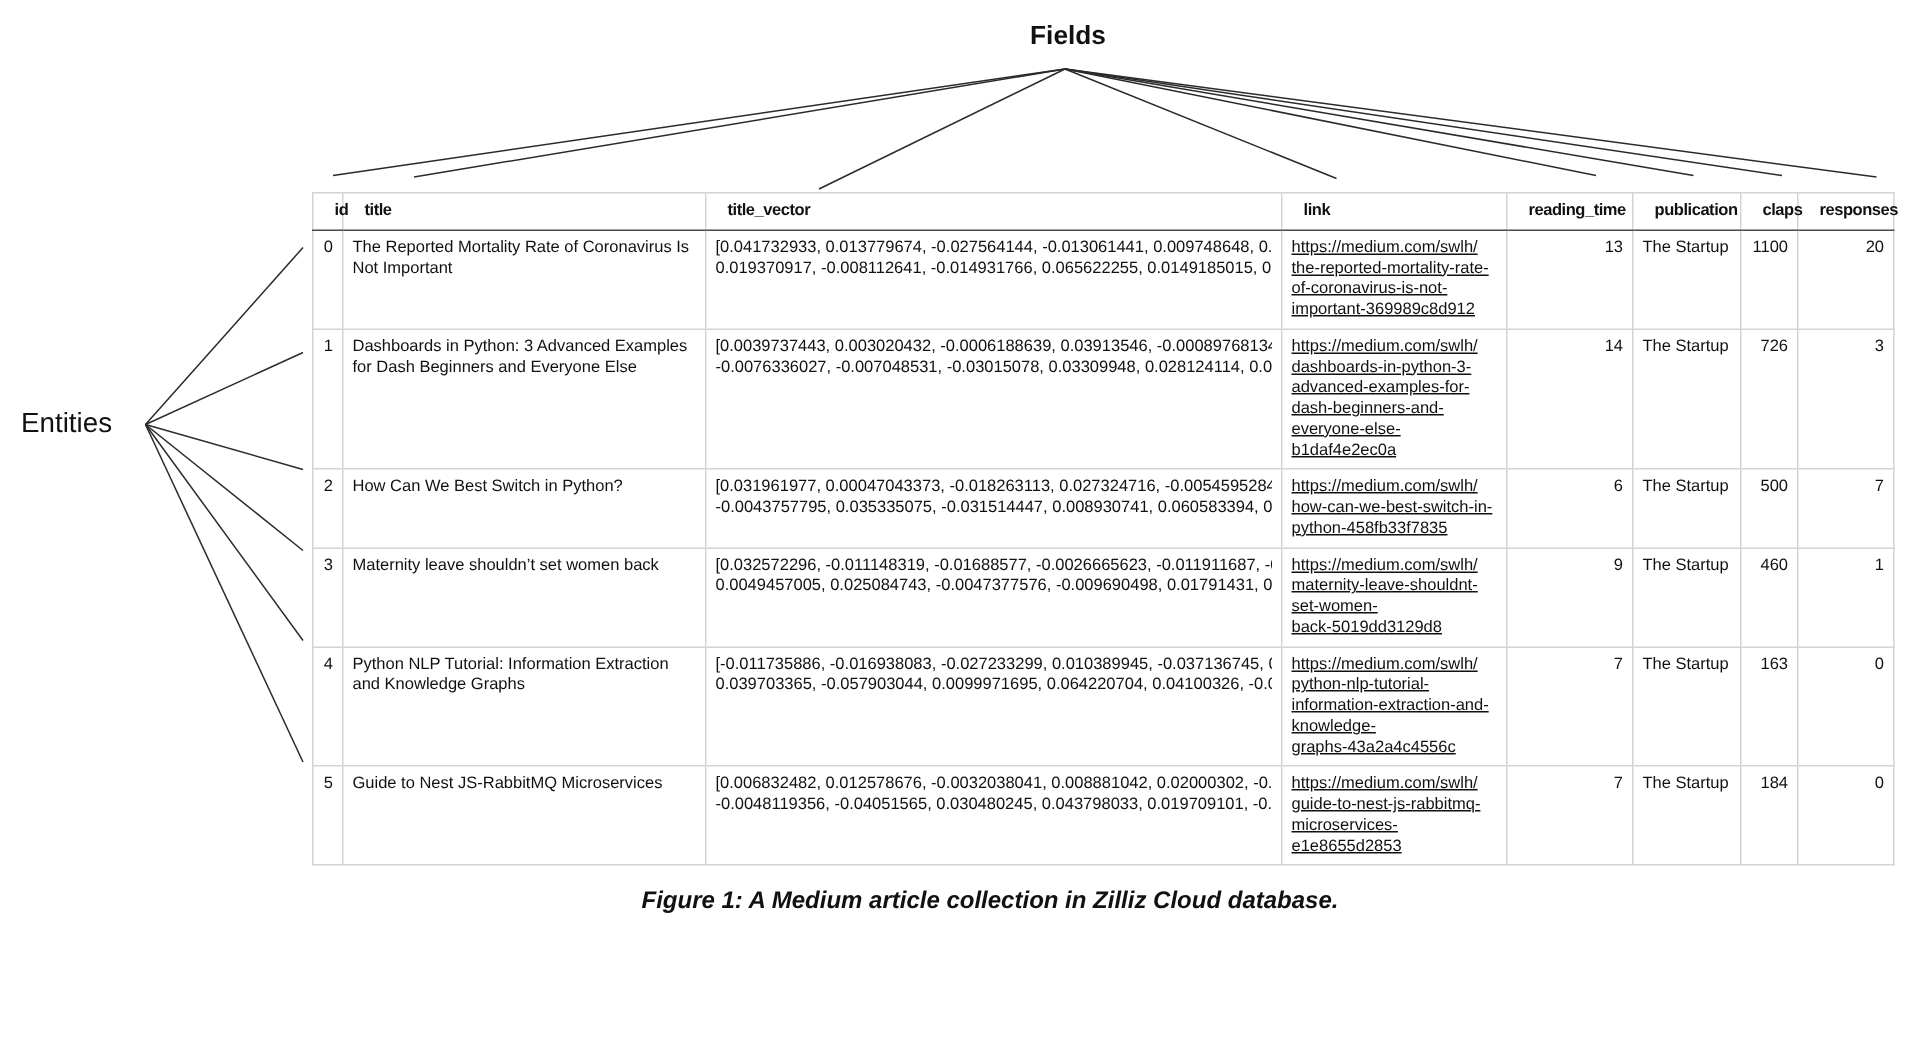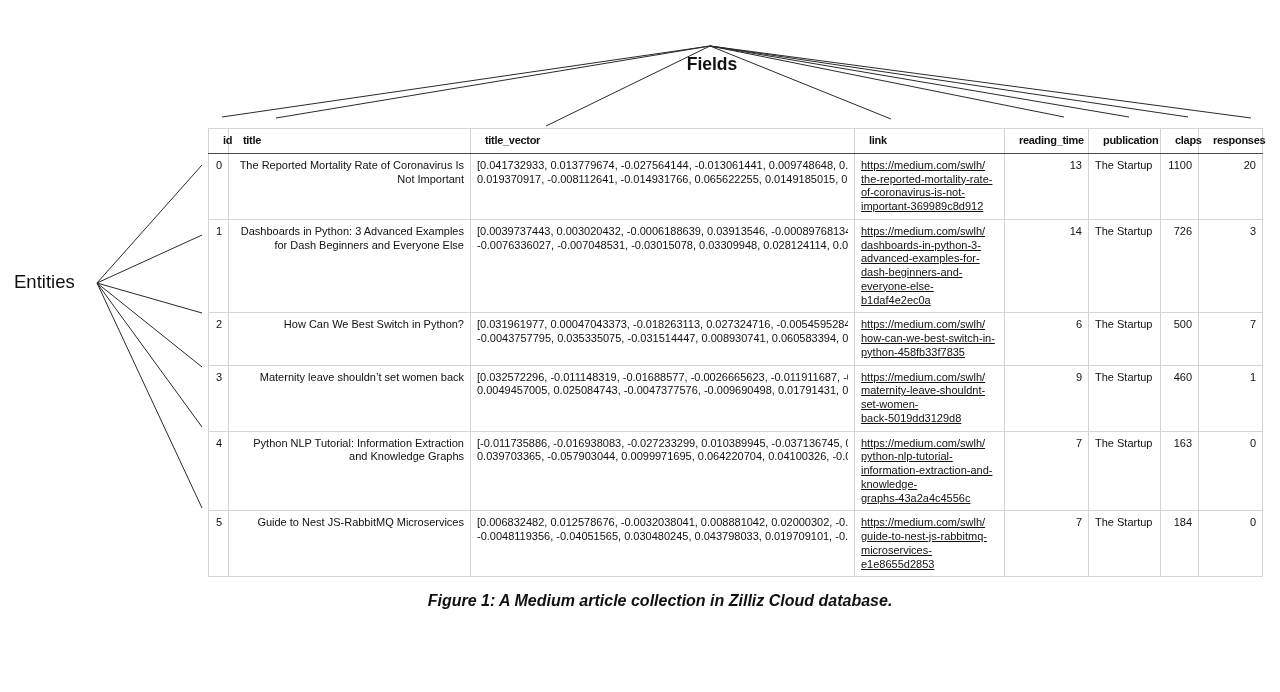--- a/index.html
+++ b/index.html
@@ -14,21 +14,21 @@
     width:1280px;height:692px;position:relative;overflow:hidden;
     font-family:"Liberation Sans","DejaVu Sans",sans-serif;
     color:var(--c-text);
   }
   .canvas{position:absolute;inset:0;}
   svg.connectors{position:absolute;left:0;top:0;pointer-events:none;}
   svg.connectors line{stroke:var(--c-line);stroke-width:1;}
 
   .fields-label{
     position:absolute;top:13px;left:712px;transform:translateX(-50%);
-    font-size:17.5px;font-weight:bold;white-space:nowrap;margin-top:41px;
+    font-size:17.5px;font-weight:bold;white-space:nowrap;
   }
   .entities-label{
     position:absolute;top:271px;left:14px;
     font-size:18.5px;font-weight:normal;white-space:nowrap;
   }
 
   .tablewrap{position:absolute;left:208px;top:128px;}
   table.collection{
     border-collapse:collapse;table-layout:fixed;width:1054px;
     font-size:11px;line-height:1.25;background:#fff;
@@ -40,21 +40,21 @@
   }
   thead th{
     font-weight:bold;white-space:nowrap;letter-spacing:-0.3px;
     border-bottom:1.5px solid var(--c-header-border);
     overflow:visible;
     padding-left:14px;
   }
   td.num{text-align:right;}
   td a{color:var(--c-text);text-decoration:underline;display:block;}
   .vec-line{white-space:nowrap;overflow:hidden;}
-  .title-cell{overflow:hidden;text-align:right;}
+  .title-cell{overflow:hidden;}
 
   .caption{
     position:absolute;top:592px;left:0;width:1320px;text-align:center;
     font-size:16px;font-weight:bold;font-style:italic;
   }
 </style>
 </head>
 <body>
 
 <div class="canvas">

